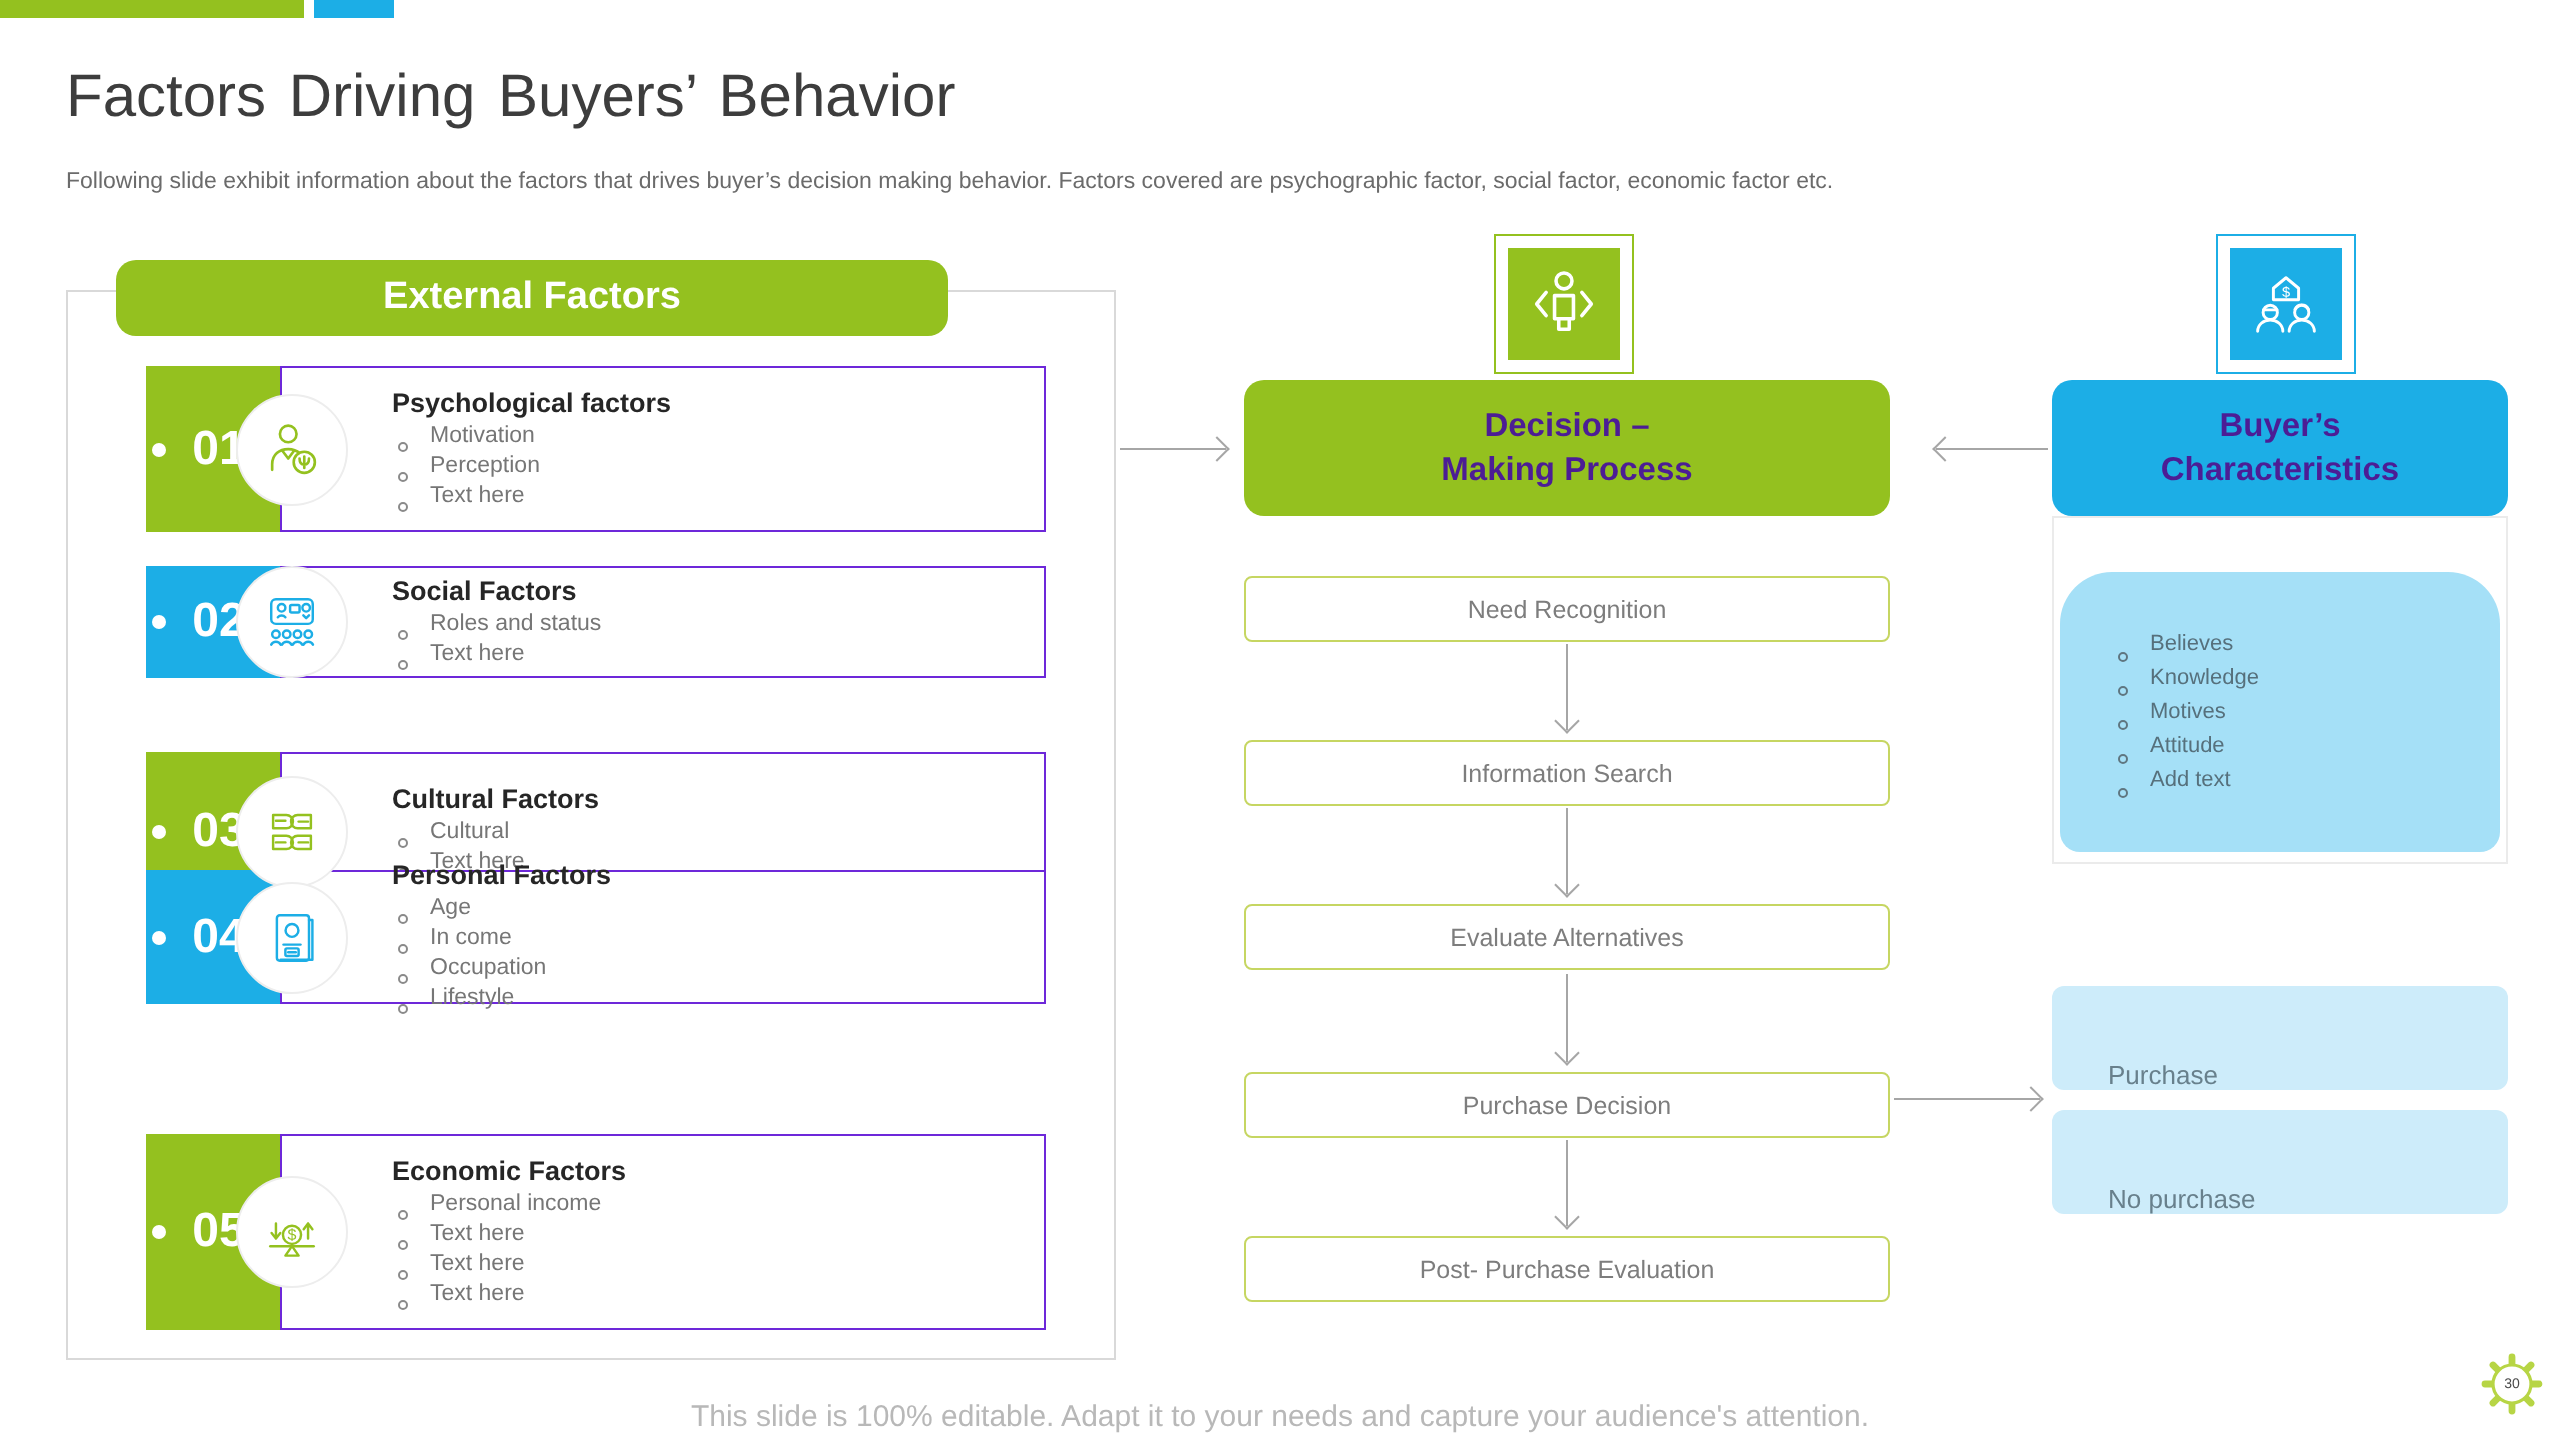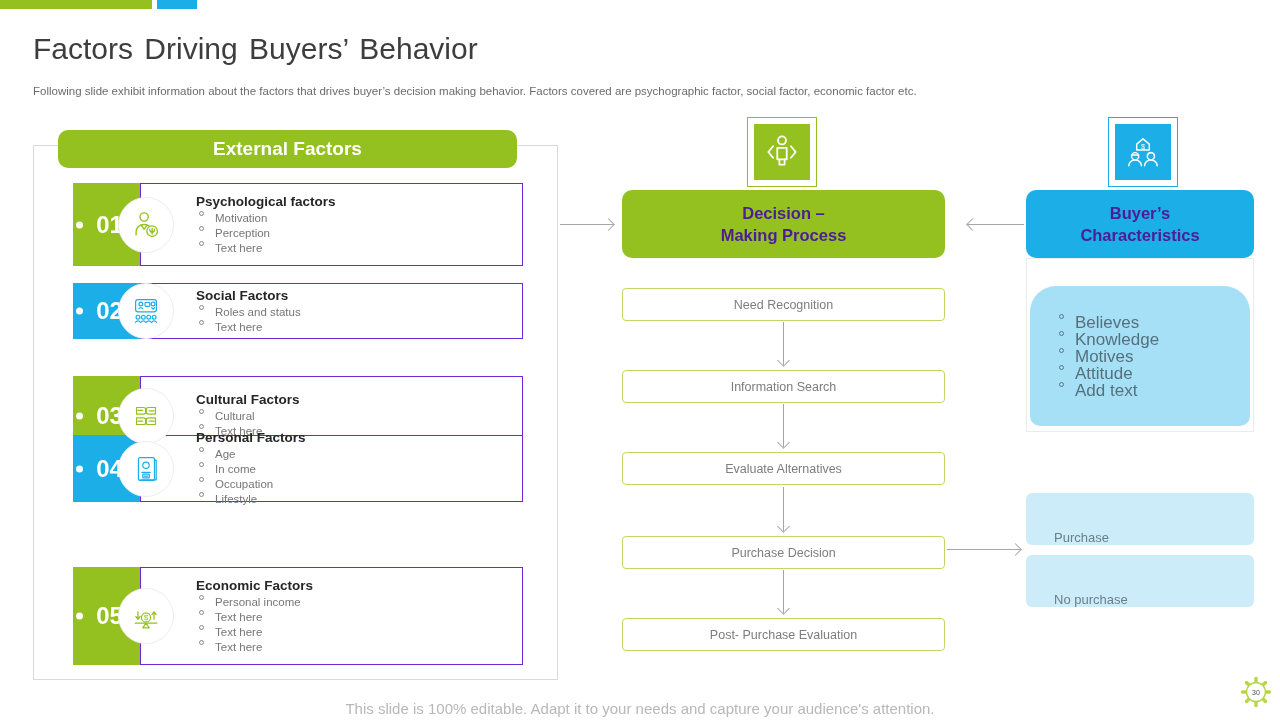--- a/index.html
+++ b/index.html
@@ -10,39 +10,39 @@
   
   .bar { position:absolute; top:0; height:9px; }
   .bar.green { left:0; width:152px; background:#94c11f; }
   .bar.blue  { left:157px; width:40px; background:#1caee6; }
 
   .page-title { position:absolute; left:33px; top:32px; font-size:30px; color:#3d3d3d; word-spacing:3px; }
   .page-subtitle { position:absolute; left:33px; top:85px; font-size:11.5px; color:#6b6b6b; width:940px; }
 
   
   .ext-container { position:absolute; left:33px; top:145px; width:525px; height:535px; border:1px solid #d9d9d9; background:#fff; }
-  .ext-header { position:absolute; left:58px; top:130px; width:459px; height:38px; background:#94c11f; border-radius:10px;
+  .ext-header { position:absolute; left:58px; top:130px; width:416px; height:38px; background:#94c11f; border-radius:10px;
                 display:flex; align-items:center; justify-content:center; color:#fff; font-weight:bold; font-size:19px; z-index:3; }
 
   .factor-item { position:absolute; left:73px; width:450px; }
   .num-block { position:absolute; left:0; top:0; bottom:0; width:67px; z-index:2;
                display:flex; align-items:center; justify-content:center; }
   .num-block.green { background:#94c11f; }
   .num-block.blue  { background:#1caee6; }
   .num-block .dot { position:absolute; left:3px; top:50%; transform:translateY(-50%); width:7px; height:7px; border-radius:50%; background:#fff; }
   .num-block .num { color:#fff; font-weight:bold; font-size:24px; padding-left:6px; }
   .icon-circle { position:absolute; left:45px; top:50%; transform:translateY(-50%); width:56px; height:56px;
                  background:#fff; border:1px solid #ededed; border-radius:50%; z-index:3;
                  display:flex; align-items:center; justify-content:center; }
   .icon-circle.green { color:#94c11f; }
   .icon-circle.blue  { color:#1caee6; }
   .factor-content { position:absolute; left:67px; right:0; top:0; bottom:0; border:1px solid #6d28d9; background:#fff;
                     display:flex; flex-direction:column; justify-content:center; padding-left:55px; z-index:1; }
   .factor-title { font-size:13.5px; font-weight:bold; color:#262626; margin-bottom:2px; }
-  .b-row { display:flex; align-items:flex-start; line-height:15px; }
+  .b-row { display:flex; align-items:flex-end; line-height:15px; }
   .ring { width:5px; height:5px; border:1px solid #8a8a8a; border-radius:50%; margin:0 11px 0 3px; flex:0 0 auto; }
   .b-text { font-size:11.5px; color:#767676; }
 
   
   .deco-box { position:absolute; width:70px; height:70px; top:117px; background:#fff;
               display:flex; align-items:center; justify-content:center; z-index:2; }
   .deco-box.green { border:1px solid #94c11f; }
   .deco-box.blue  { border:1px solid #1caee6; }
   .deco-inner { width:56px; height:56px; display:flex; align-items:center; justify-content:center; color:#fff; }
   .deco-inner.green { background:#94c11f; }
@@ -64,21 +64,21 @@
                    border-top:1.6px solid #a6a6a6; border-right:1.6px solid #a6a6a6; transform:rotate(45deg); }
   .harrow.lhead::before { content:""; position:absolute; left:0; top:-4px; width:8px; height:8px;
                    border-top:1.6px solid #a6a6a6; border-left:1.6px solid #a6a6a6; transform:rotate(-45deg); }
 
   
   .char-container { position:absolute; left:1026px; top:258px; width:228px; height:174px; border:1px solid #ebebeb; background:#fff; }
   .char-box { position:absolute; left:1030px; top:286px; width:220px; height:140px; background:#a5e0f7;
               border-radius:26px 26px 10px 10px; display:flex; flex-direction:column; justify-content:center; padding-left:26px; }
   .char-box .b-row { line-height:17px; }
   .char-box .ring { border-color:#5f7680; }
-  .char-box .b-text { font-size:17px; color:#56707c; }
+  .char-box .b-text { font-size:11px; color:#56707c; }
 
   .outcome-box { position:absolute; left:1026px; width:228px; height:52px; background:#cdecfa; border-radius:6px;
                  display:flex; align-items:flex-end; padding-left:28px; font-size:13px; color:#68808c; }
 
   .footer-text { position:absolute; left:0; right:0; top:700px; text-align:center; font-size:15px; color:#b8b8b8; }
   .gear-wrap { position:absolute; left:1238px; top:674px; width:36px; height:36px; }
   .gear-wrap .gear-num { position:absolute; left:0; top:0; width:36px; height:36px; display:flex; align-items:center; justify-content:center;
                          font-size:7px; color:#4a4a4a; }
   svg { display:block; }
 </style>

